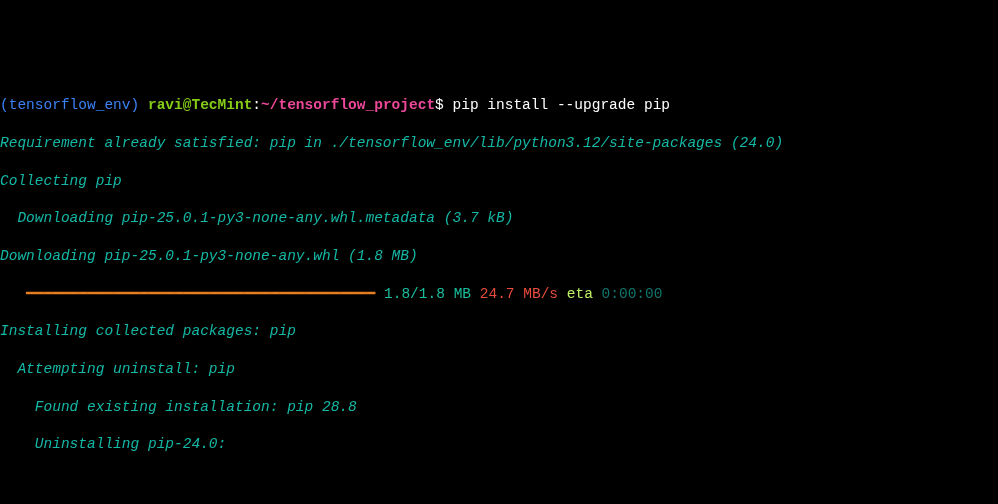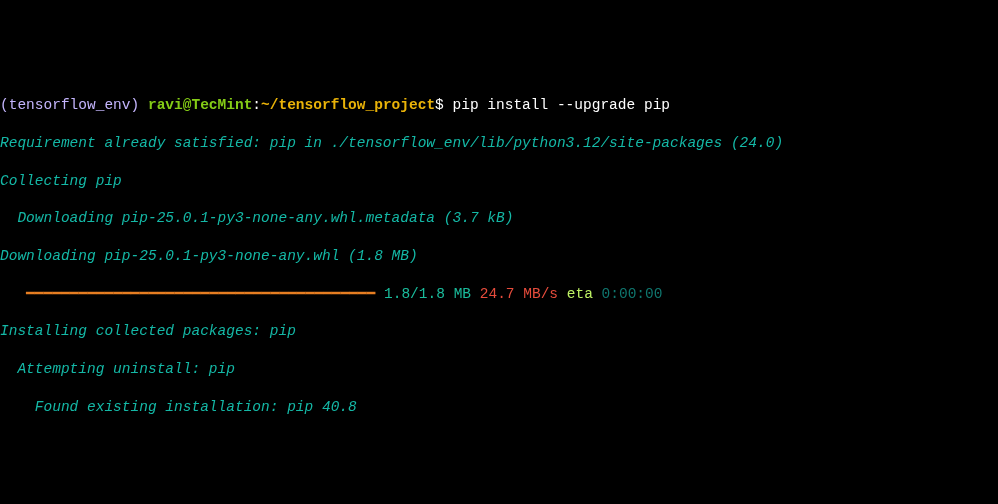--- a/index.html
+++ b/index.html
@@ -16,31 +16,31 @@
       padding: 2px 0;
       width: 998px;
       height: 504px;
       overflow: hidden;
       white-space: pre;
     }
     .line {
       display: block;
     }
     .venv {
-      color: #c4b5fd;
+      color: #3b82f6;
     }
     .user {
       color: #84cc16;
       font-weight: bold;
     }
     .host-sep {
       color: #ffffff;
     }
     .path {
-      color: #eab308;
+      color: #ec4899;
       font-weight: bold;
     }
     .prompt-dollar {
       color: #ffffff;
     }
     .cmd {
       color: #ffffff;
     }
     .white {
       color: #14b8a6;
@@ -70,21 +70,22 @@
 
 <div>
 <span class="line"><span class="venv">(tensorflow_env) </span><span class="user">ravi@TecMint</span><span class="host-sep">:</span><span class="path">~/tensorflow_project</span><span class="prompt-dollar">$</span><span class="cmd"> pip install --upgrade pip</span></span>
 <span class="line white">Requirement already satisfied: pip in ./tensorflow_env/lib/python3.12/site-packages (24.0)</span>
 <span class="line white">Collecting pip</span>
 <span class="line white">  Downloading pip-25.0.1-py3-none-any.whl.metadata (3.7 kB)</span>
 <span class="line white">Downloading pip-25.0.1-py3-none-any.whl (1.8 MB)</span>
 <span class="line"><span class="white">   </span><span class="progress-bar">━━━━━━━━━━━━━━━━━━━━━━━━━━━━━━━━━━━━━━━━</span><span class="progress-size"> 1.8/1.8 MB</span><span class="progress-speed"> 24.7 MB/s</span><span class="progress-eta-label"> eta </span><span class="progress-eta">0:00:00</span></span>
 <span class="line white">Installing collected packages: pip</span>
 <span class="line white">  Attempting uninstall: pip</span>
-<span class="line white">    Found existing installation: pip 40.8</span>
+<span class="line white">    Found existing installation: pip 28.8</span>
+<span class="line white">    Uninstalling pip-24.0:</span>
 
 
 
 
 
 
 
 
 
 

